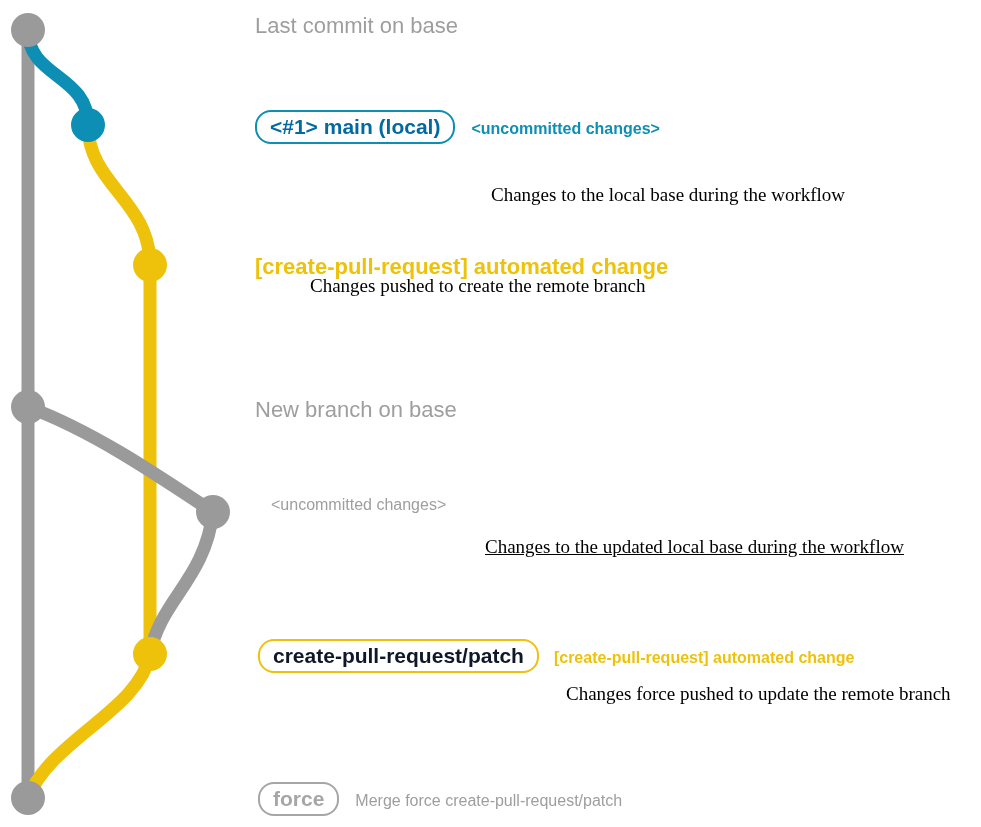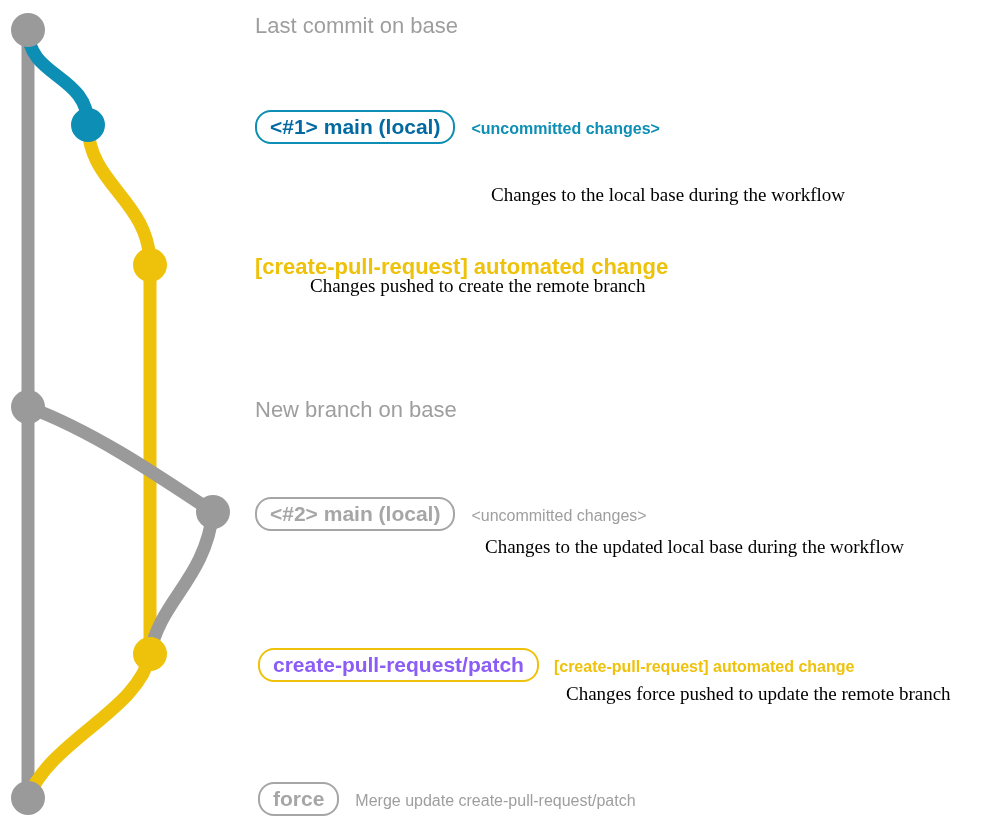--- a/index.html
+++ b/index.html
@@ -35,21 +35,21 @@
     border: 2px solid #9a9a9a;
     border-radius: 16px;
     padding: 4px 13px 5px 13px;
     font-size: 21px;
     font-weight: bold;
     line-height: 1;
     color: #9a9a9a;
     white-space: nowrap;
   }
   .pill.blue   { border-color: #0d8eb4; color: #0369a1; }
-  .pill.yellow { border-color: #eec20b; color: #8b5cf6; margin-top: 9px; }
+  .pill.yellow { border-color: #eec20b; color: #0f172a; }
   .pill.gray   { border-color: #a6a6a6; color: #a6a6a6; }
 
   .subject {
     font-size: 16px;
     line-height: 1;
     white-space: nowrap;
   }
   .subject.blue   { color: #0d8eb4; font-weight: bold; }
   .subject.yellow { color: #eec20b; font-weight: bold; }
   .subject.gray   { color: #9e9e9e; font-weight: normal; }
@@ -109,30 +109,29 @@
   <span class="subject blue">&lt;uncommitted changes&gt;</span>
 </div>
 <div class="note" style="left:491px; top:149px;margin-top:36px;">Changes to the local base during the workflow</div>
 
 <div class="standalone yellow" style="left:255px; top:256px;">[create-pull-request] automated change</div>
 <div class="note" style="left:270px; top:276px;margin-left:40px;">Changes pushed to create the remote branch</div>
 
 <div class="standalone gray" style="left:255px; top:399px;">New branch on base</div>
 
 <div class="row" style="left:255px; top:497px;">
-  <span class="pill gray">&lt;#2&gt; main (local)</span>
   <span class="gap" style="width:16px;"></span>
   <span class="subject gray">&lt;uncommitted changes&gt;</span>
 </div>
-<div class="note" style="left:485px; top:537px;">Changes to the updated local base during the workflow</div>
+<div class="note" style="left:485px; top:537px;text-decoration:underline;">Changes to the updated local base during the workflow</div>
 
 <div class="row" style="left:258px; top:639px;">
   <span class="pill yellow">create-pull-request/patch</span>
   <span class="gap" style="width:15px;"></span>
   <span class="subject yellow">[create-pull-request] automated change</span>
 </div>
 <div class="note" style="left:566px; top:684px;">Changes force pushed to update the remote branch</div>
 
 <div class="row" style="left:258px; top:782px;">
   <span class="pill gray">force</span>
   <span class="gap" style="width:16px;"></span>
-  <span class="subject gray">Merge update create-pull-request/patch</span>
+  <span class="subject gray">Merge force create-pull-request/patch</span>
 </div>
 
 </body></html>

